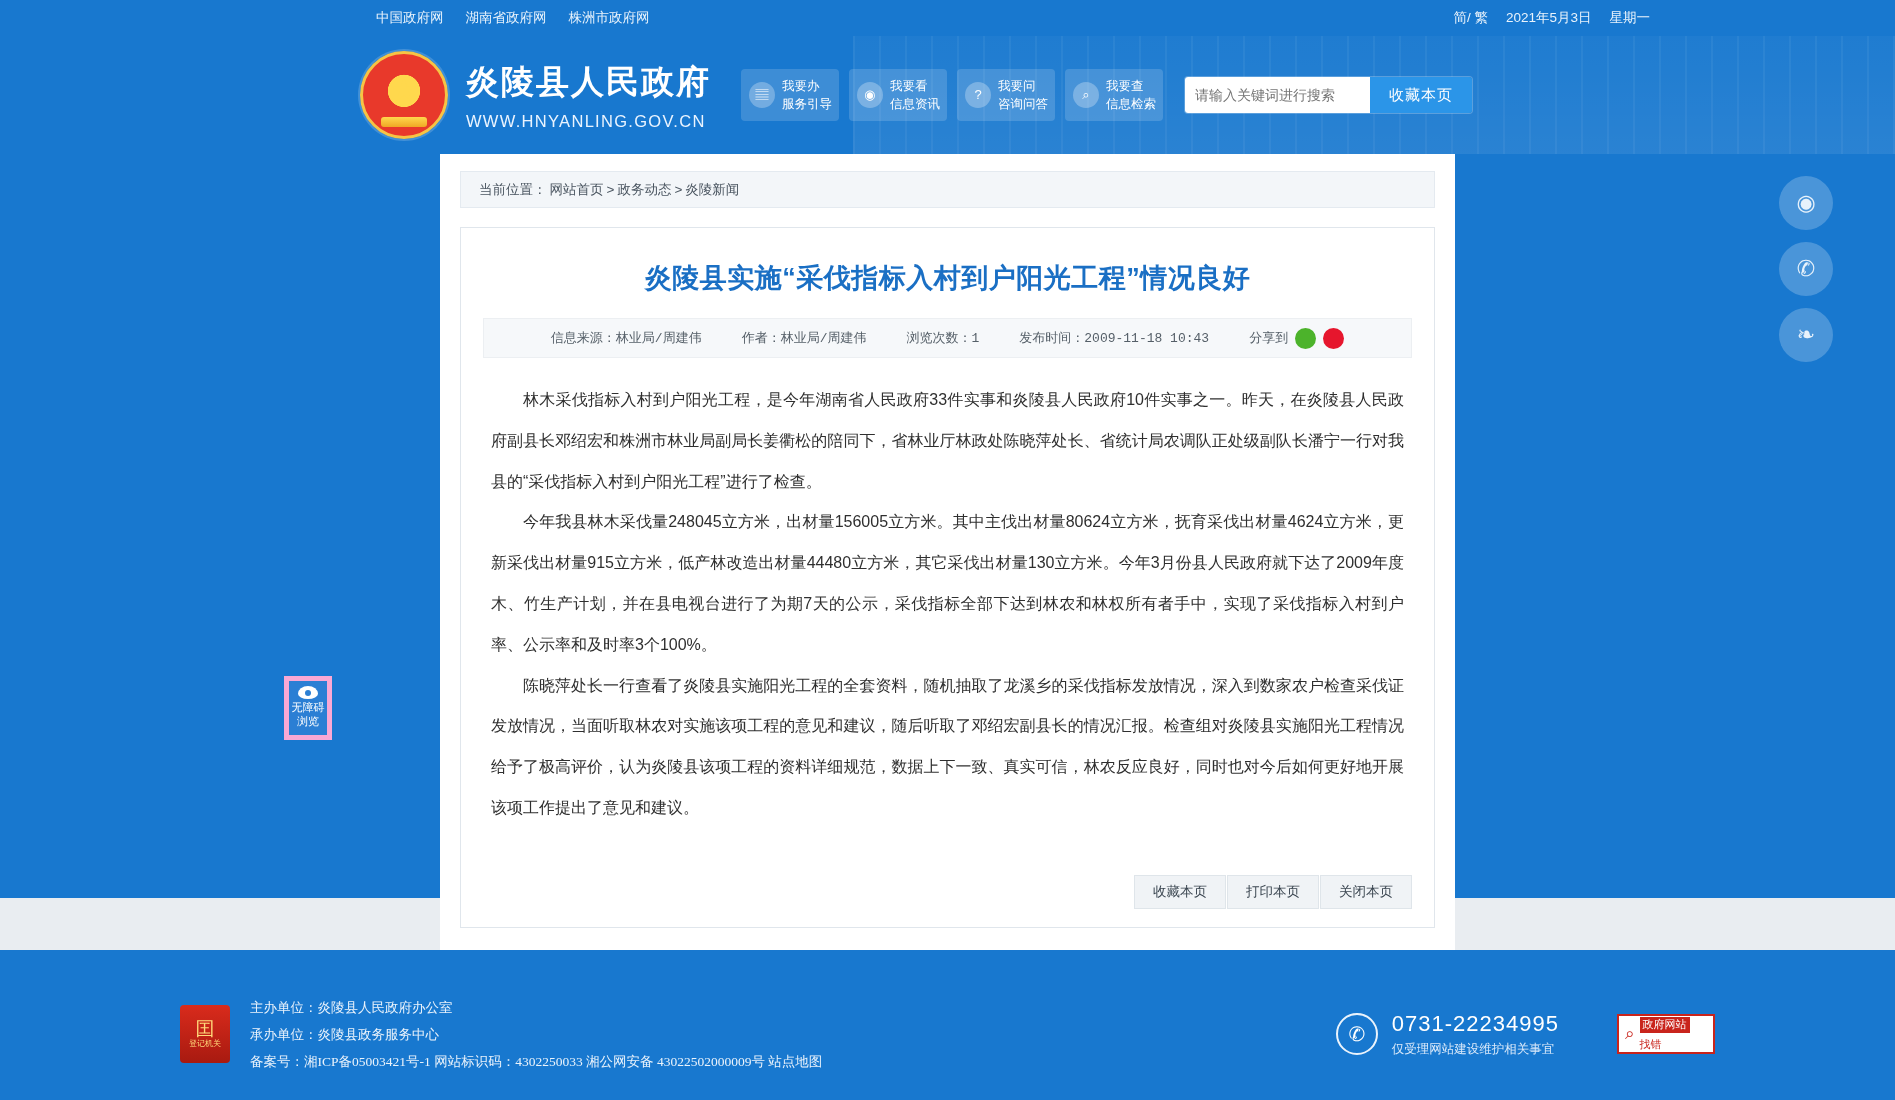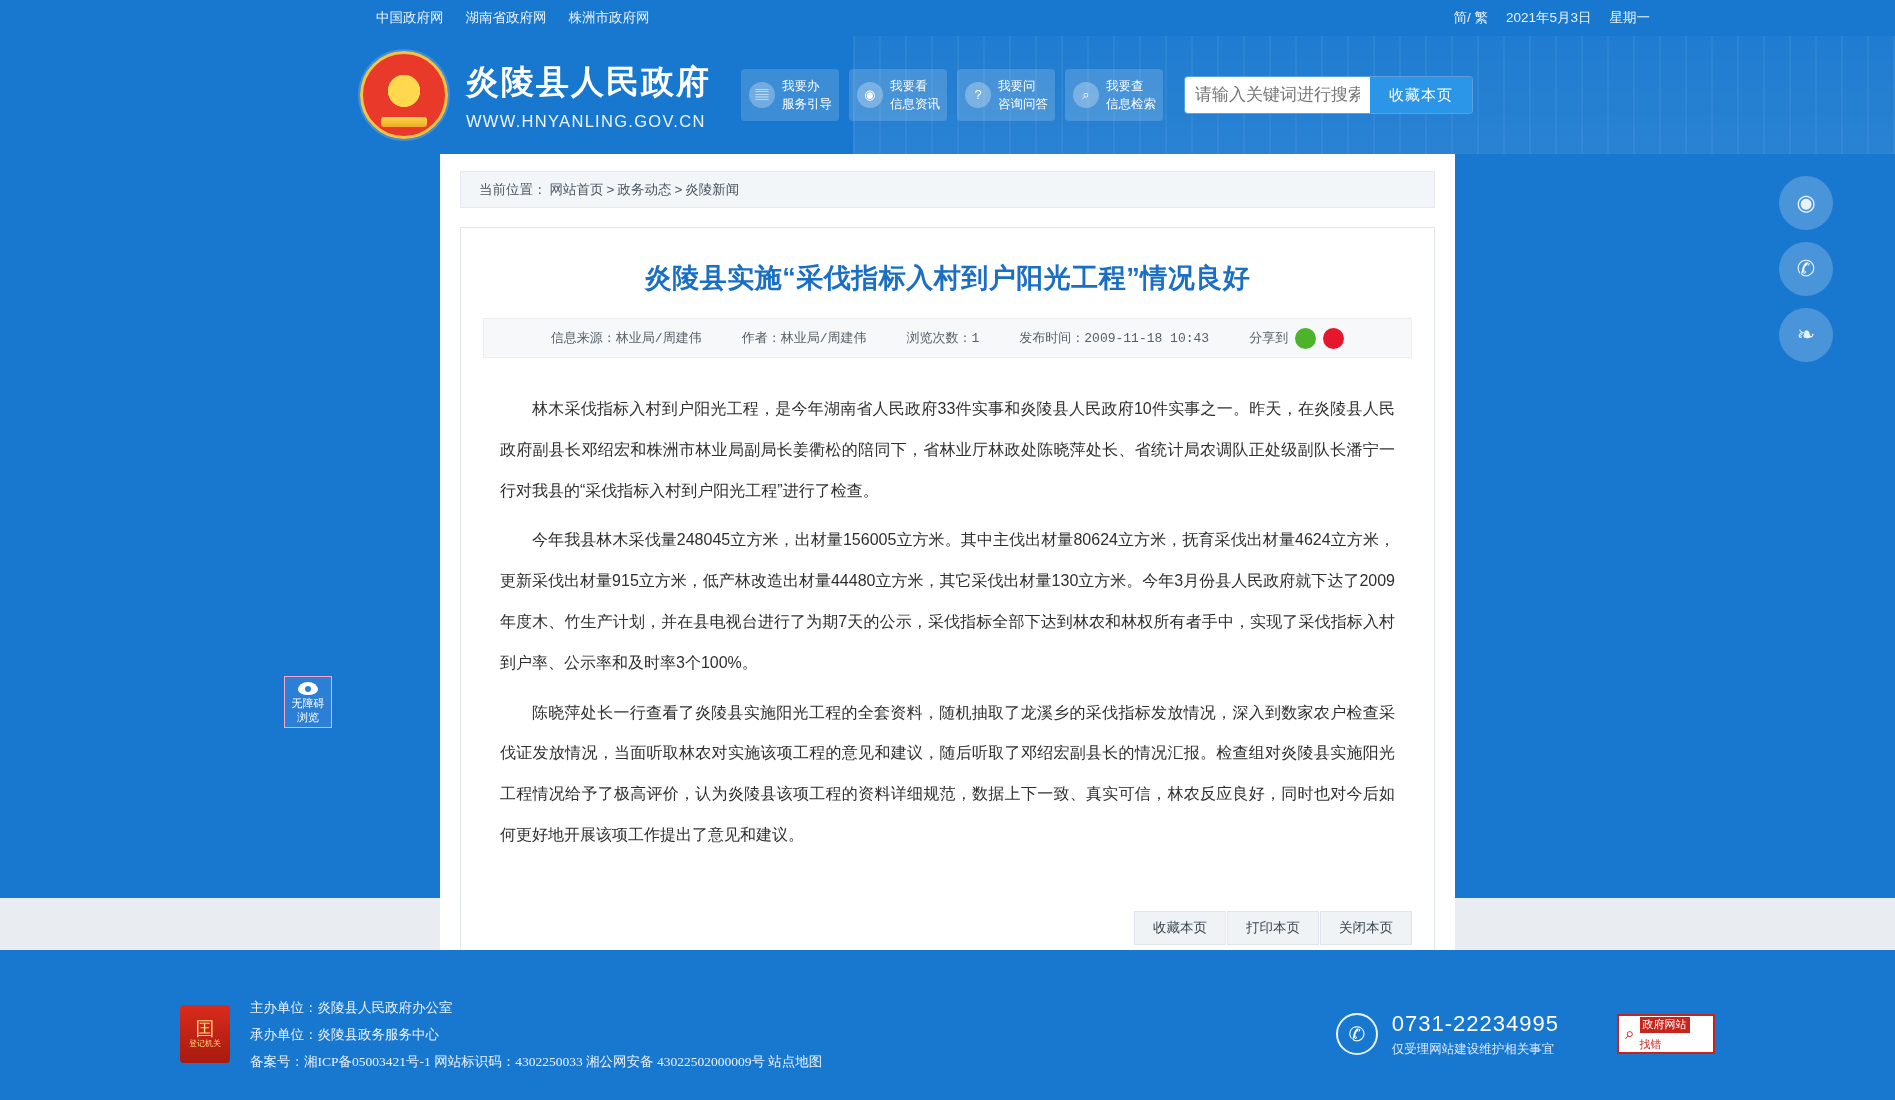--- a/index.html
+++ b/index.html
@@ -84,21 +84,21 @@
   .ql .qtxt span { display: block; white-space: nowrap; }
 
   .searchbox {
     margin-left: 22px; z-index: 2;
     display: flex; height: 36px;
     border-radius: 3px; overflow: hidden;
     box-shadow: 0 0 0 1px rgba(255,255,255,.25);
   }
   .searchbox input {
     width: 185px; border: 0; outline: 0; padding: 0 10px;
-    font-size: 17px; color: #333; background: #fff;
+    font-size: 14px; color: #333; background: #fff;
     font-family: "Liberation Sans", sans-serif;
   }
   .searchbox .sbtn {
     width: 102px; background: #2b95e8; color: #fff;
     display: flex; align-items: center; justify-content: center;
     font-size: 15px; cursor: pointer; letter-spacing: 1px;
   }
 
   
   .page {
@@ -149,21 +149,21 @@
   .dot.wx { background: #4cb32b; }
   .dot.wb { background: #e6162d; }
 
   .body-text {
     padding: 22px 8px 8px 8px;
     font-size: 16px;
     line-height: 2.55;
     color: #2f2f2f;
     text-align: justify;
   }
-  .body-text p { margin: 9px; text-indent: 2em; }
+  .body-text p { margin: 0; text-indent: 2em; }
 
   .art-actions {
     display: flex; justify-content: flex-end; gap: 1px;
     margin-top: 38px;
   }
   .art-actions button {
     background: #f0f3f6;
     border: 1px solid #dfe5ea;
     color: #3b4651;
     font-size: 13.5px;
@@ -183,23 +183,23 @@
     background: rgba(255,255,255,.22);
     display: flex; align-items: center; justify-content: center;
     cursor: pointer;
   }
   .rail .rbtn .g { font-size: 22px; color: #e8f2fb; }
 
   
   .access {
     position: absolute;
     left: 284px; top: 522px;
-    width: 48px; height: 52px;
+    width: 48px; height: 64px;
     background: #2b7fd4;
-    border: 1px solid #f9a8d4;
+    border: 5px solid #f9a8d4;
     color: #fff;
     font-size: 11px;
     text-align: center;
     line-height: 1.25;
     padding-top: 4px;
     cursor: pointer;
   }
   .access .eye {
     width: 20px; height: 13px; margin: 1px auto 2px auto;
     border-radius: 50% 50% 50% 50% / 60% 60% 40% 40%;

